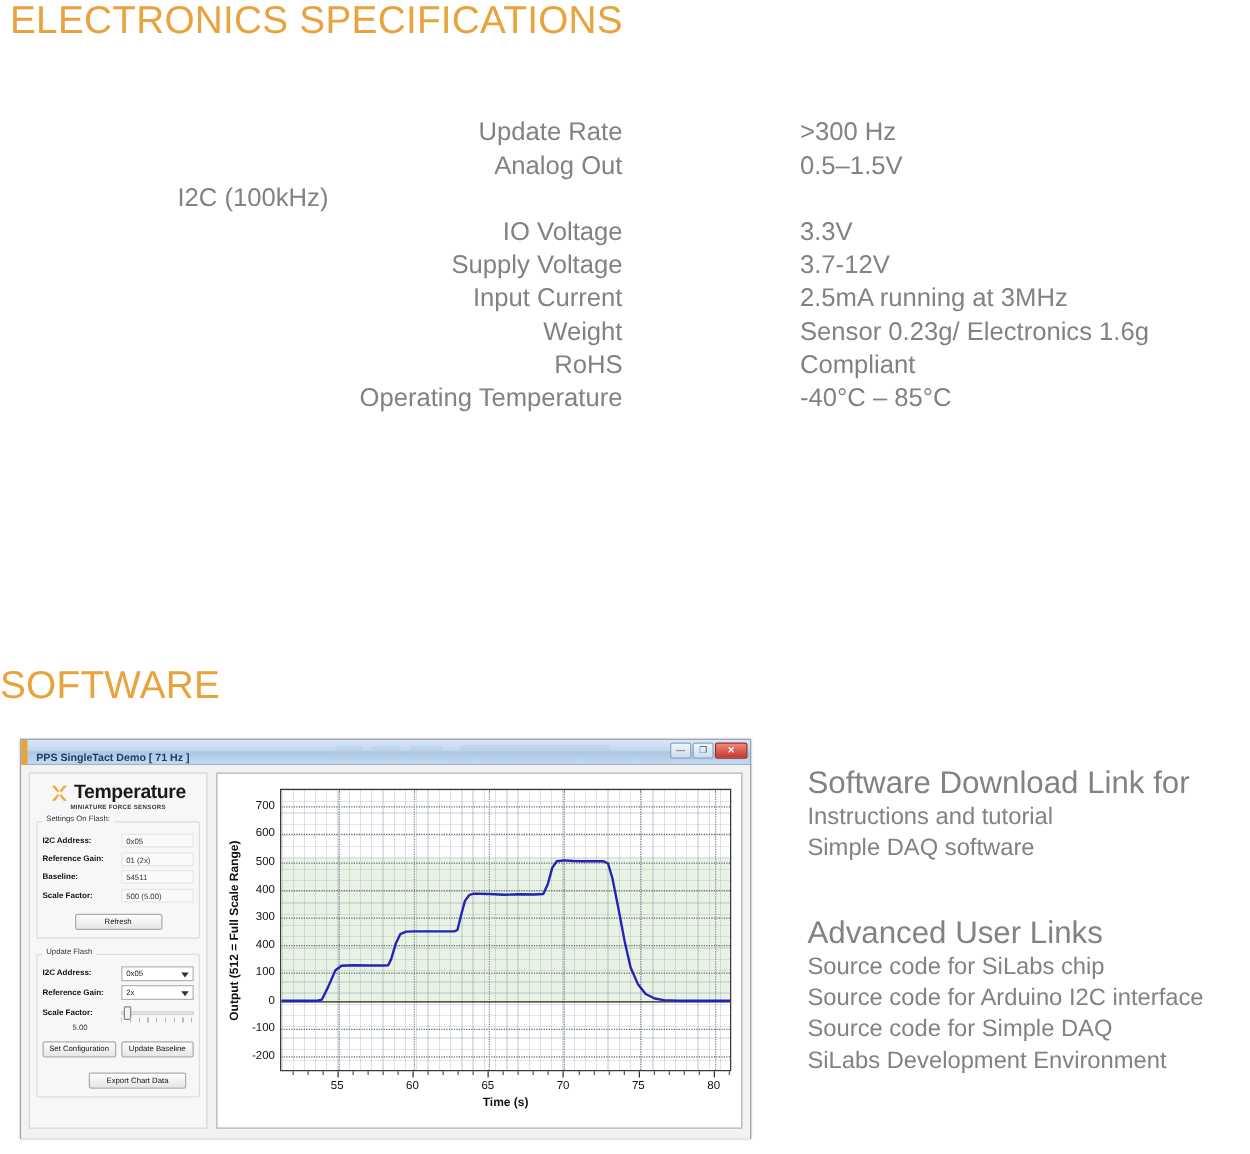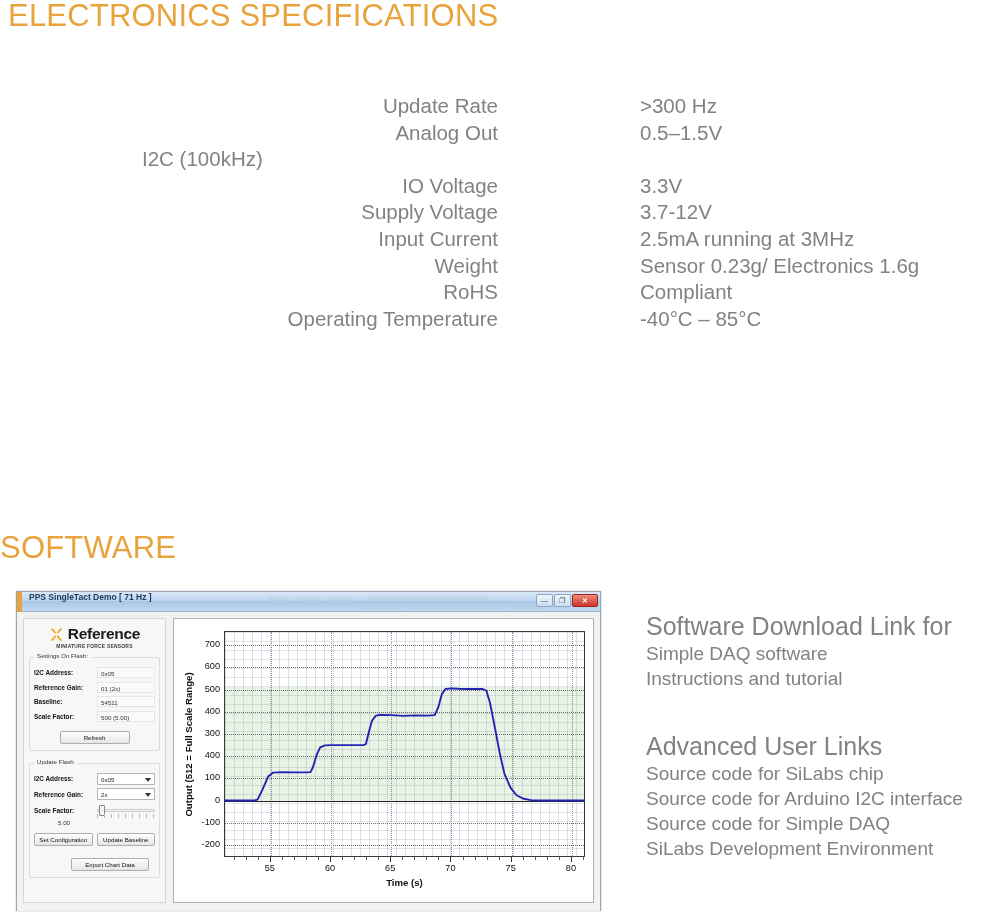--- a/index.html
+++ b/index.html
@@ -58,21 +58,21 @@
     width: 585px; height: 320px;
     background: #f0f0f0;
     border: 1px solid #9aa6b4;
     box-shadow: 0 0 2px rgba(0,0,0,0.25);
   }
   #titlebar {
     position: relative;
     height: 20px;
     background: linear-gradient(to bottom, #d9e7f7 0%, #bfd6ef 45%, #a9c6e6 50%, #c3daf0 100%);
     border-bottom: 1px solid #9bb2cc;
-    display: flex; align-items: flex-start;
+    display: flex; align-items: flex-end;
   }
   #titlebar-accent {
     position: absolute; left: 0; top: 0; width: 5px; height: 20px;
     background: #e8a33d;
   }
   #window-title {
     margin-left: 12px;
     font-size: 8.5px;
     color: #1c3c60;
     white-space: nowrap;
@@ -299,21 +299,21 @@
     <div id="app-body">
 
       <div id="left-panel">
 
         <div id="logo-block">
           <div id="logo-row">
             <svg id="logo-mark" viewBox="0 0 20 20">
               <path d="M2 2 L9 10 L2 18 L5.5 18 L10 12 L14.5 18 L18 18 L11 10 L18 2 L14.5 2 L10 8 L5.5 2 Z" fill="#f0a830"></path>
               <circle cx="10" cy="10" r="1.9" fill="#ffffff"></circle>
             </svg>
-            <div id="logo-text">Reference</div>
+            <div id="logo-text">Temperature</div>
           </div>
           <div id="logo-sub">MINIATURE FORCE SENSORS</div>
         </div>
 
         <div class="group">
           <div class="group-title">Settings On Flash:</div>
 
           <div class="field-row">
             <div class="field-label lbl-w1">I2C Address:</div>
             <div class="field-ro">0x05</div>
@@ -464,22 +464,22 @@
             </div>
           <div id="x-axis-title">Time (s)</div>
         </div>
       </div>
 
     </div>
   </div>
 
   <div class="link-block" id="links-download">
     <div class="link-title">Software Download Link for</div>
+    <div class="link-item">Instructions and tutorial</div>
     <div class="link-item">Simple DAQ software</div>
-    <div class="link-item">Instructions and tutorial</div>
   </div>
 
   <div class="link-block" id="links-advanced">
     <div class="link-title">Advanced User Links</div>
     <div class="link-item">Source code for SiLabs chip</div>
     <div class="link-item">Source code for Arduino I2C interface</div>
     <div class="link-item">Source code for Simple DAQ</div>
     <div class="link-item">SiLabs Development Environment</div>
   </div>
 

